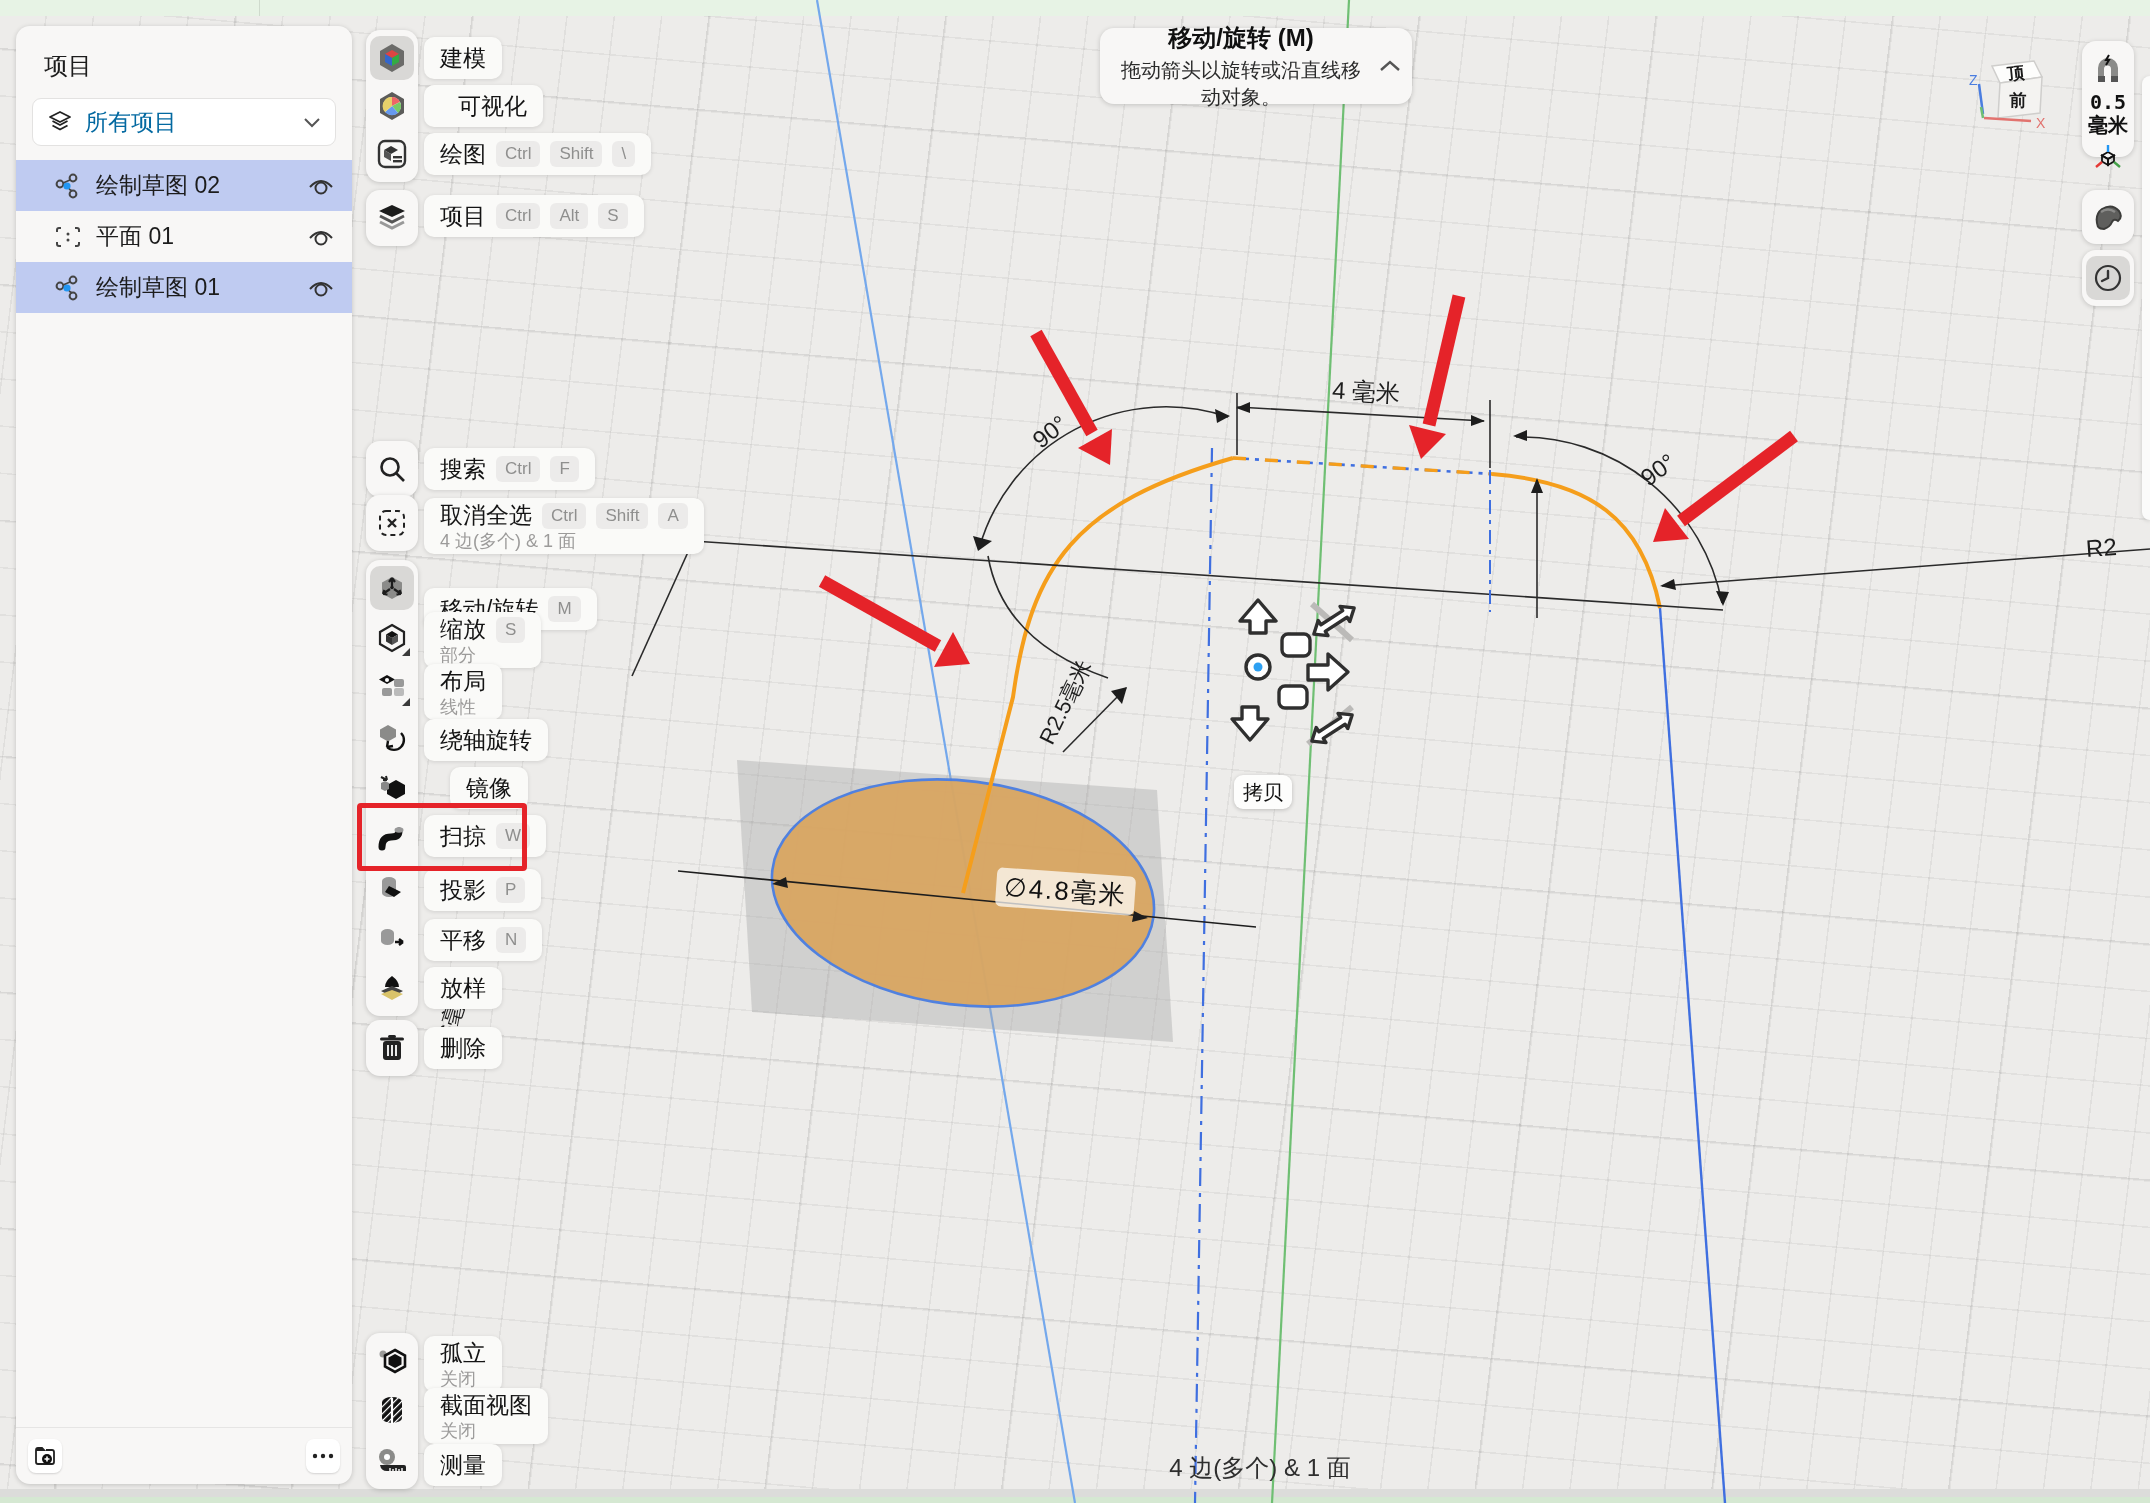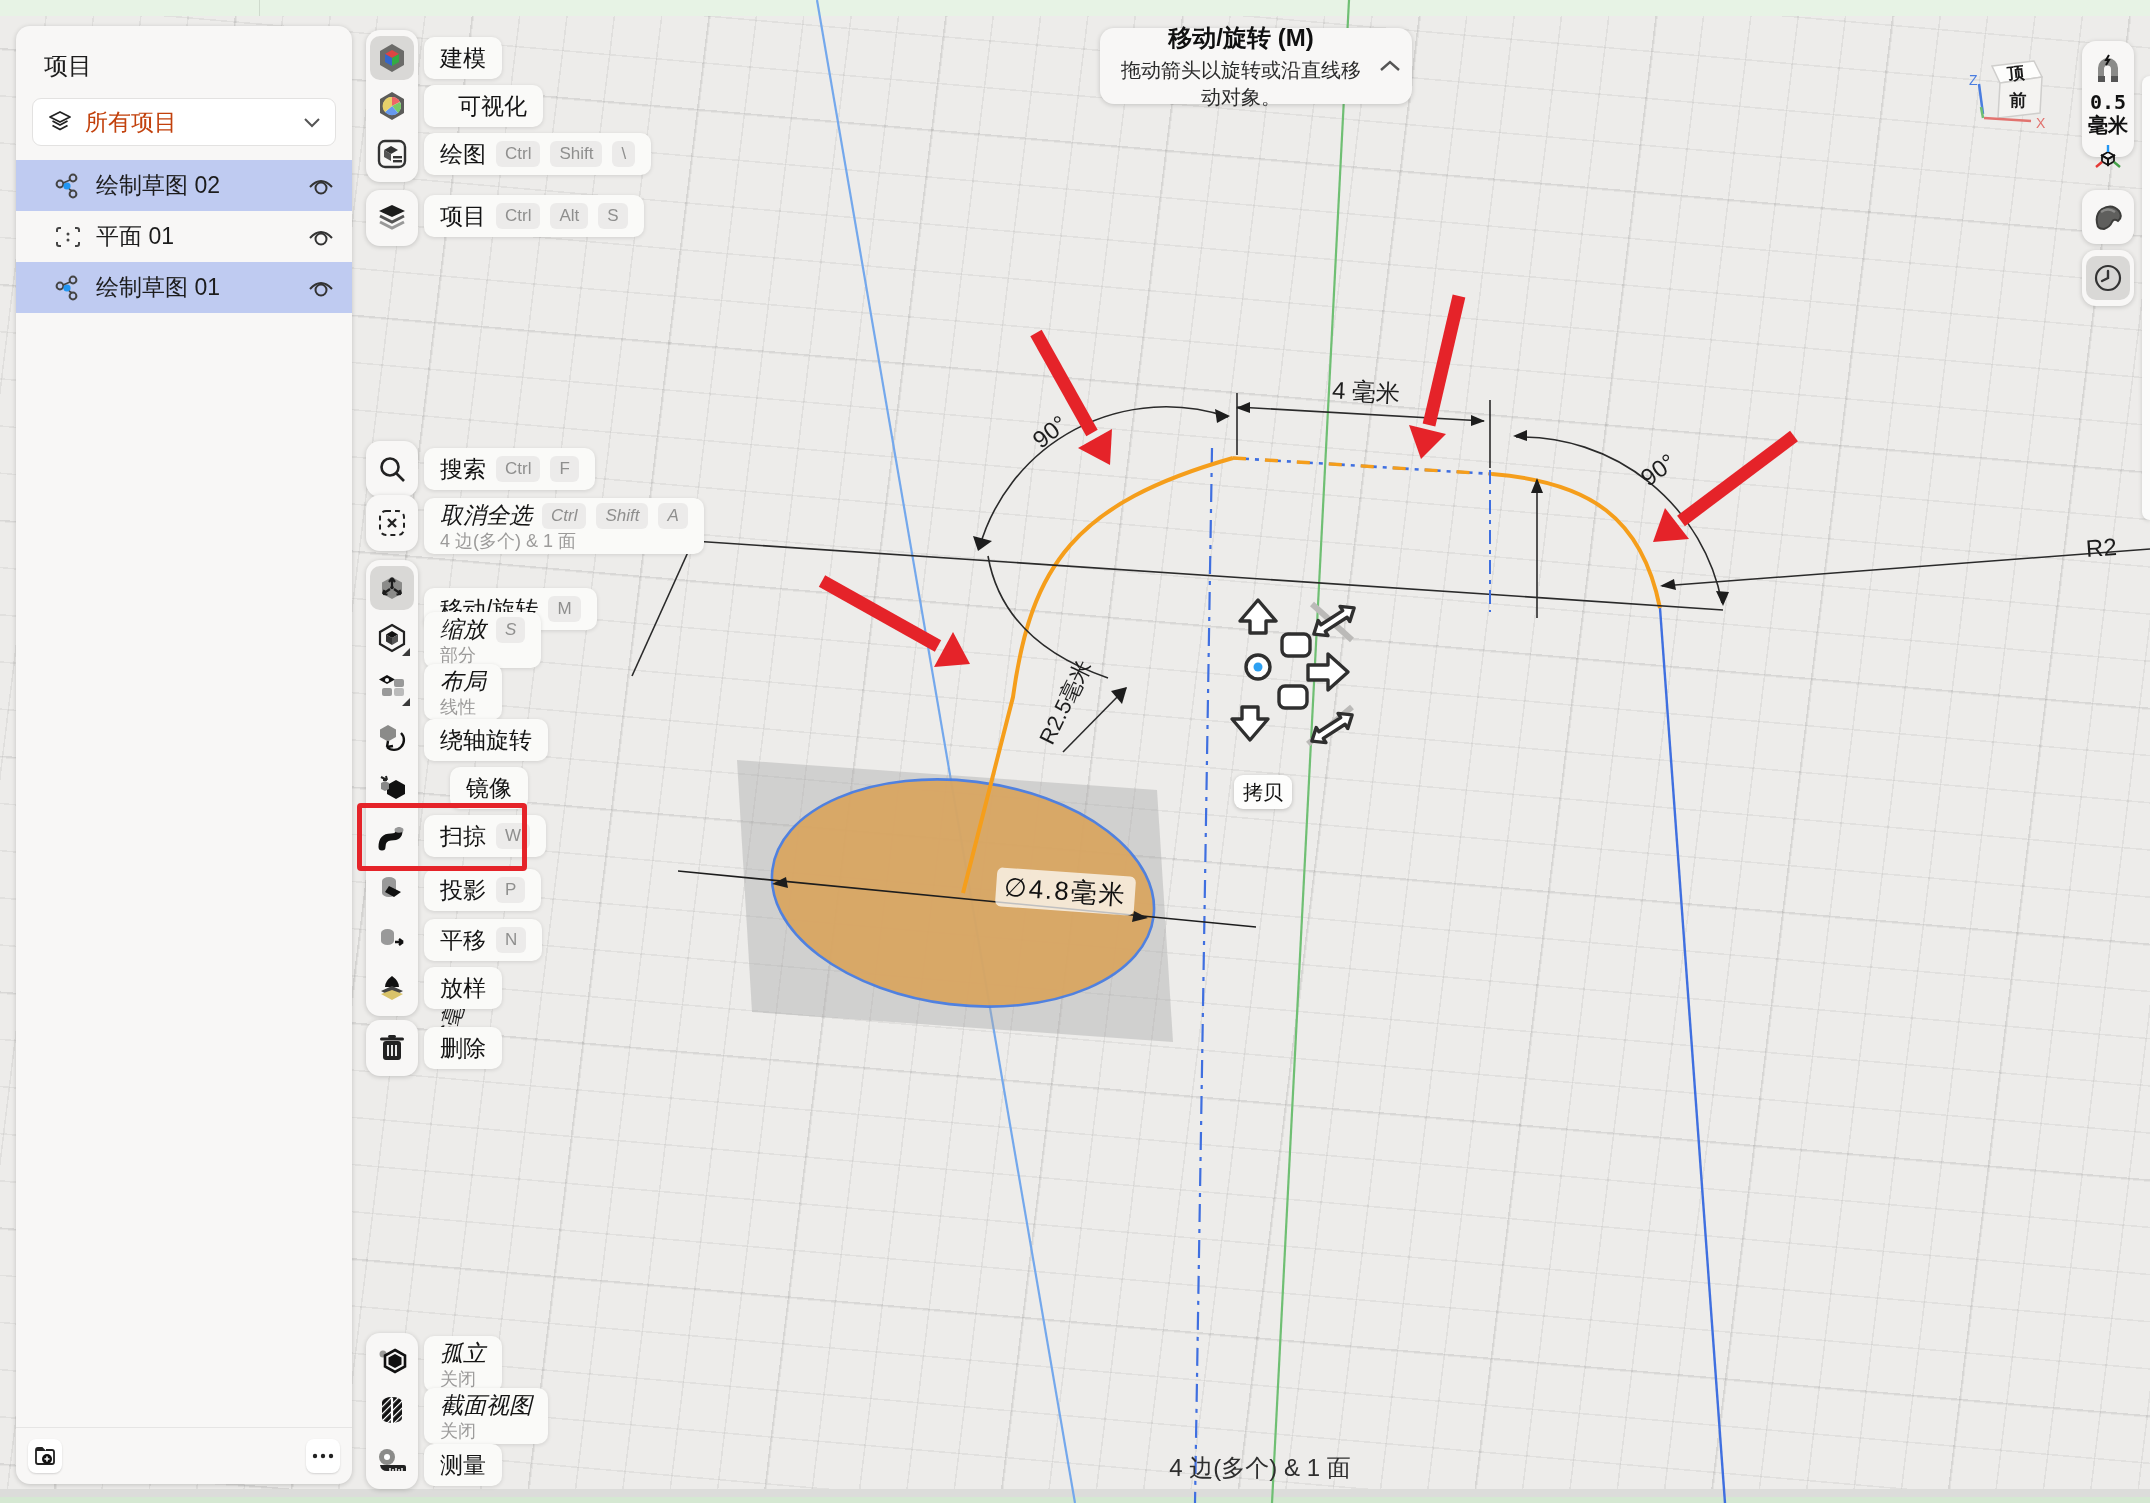--- a/index.html
+++ b/index.html
@@ -23,37 +23,37 @@
   .bottom-strip{position:absolute;left:0;top:1489px;width:2150px;height:14px;background:#DCDCDA;border-bottom:6px solid #D5E8D2;box-sizing:border-box;z-index:3;}
   .right-sliver{position:absolute;left:2142px;top:76px;width:8px;height:444px;background:#FBFBFA;border-radius:8px 0 0 8px;box-shadow:0 1px 4px rgba(0,0,0,.15);z-index:18;}
 
   
   .panel{background:#F8F7F6;border-radius:14px;box-shadow:0 1px 5px rgba(0,0,0,.18);}
 
   
   .sidebar{position:absolute;left:16px;top:26px;width:336px;height:1458px;z-index:30;display:flex;flex-direction:column;}
   .sidebar-title{font-size:24px;color:#1c1c1c;padding:24px 0 16px 28px;}
   .filter-box{margin:0 16px 14px 16px;height:46px;background:#fff;border:1px solid #E3E2E1;border-radius:9px;display:flex;align-items:center;padding:0 14px;gap:12px;}
-  .filter-box .flabel{font-size:23px;color:#c2410c;flex:1;}
+  .filter-box .flabel{font-size:23px;color:#0369a1;flex:1;}
   .side-row{height:51px;display:flex;align-items:center;gap:14px;padding:0 18px 0 38px;font-size:23px;color:#1c1c1c;}
   .side-row.selected{background:#BFCBF1;}
   .side-row .rlabel{flex:1;}
   .sidebar-footer{margin-top:auto;border-top:1px solid #E6E5E4;height:56px;display:flex;align-items:center;justify-content:space-between;padding:0 12px;}
   .mini-btn{width:34px;height:34px;border-radius:8px;background:#fff;box-shadow:0 1px 2px rgba(0,0,0,.15);display:flex;align-items:center;justify-content:center;}
 
   
   .tgroup{position:absolute;left:366px;width:52px;z-index:25;display:flex;flex-direction:column;align-items:center;padding:6px 0;box-sizing:border-box;}
   .tbtn{width:44px;height:44px;border-radius:10px;display:flex;align-items:center;justify-content:center;flex:0 0 44px;position:relative;}
   .tbtn.sel{background:#D9D8D6;}
   .corner{position:absolute;right:4px;bottom:4px;width:0;height:0;border-left:8px solid transparent;border-bottom:8px solid #3a3a3a;}
   .pill{position:absolute;left:424px;background:#FAFAF8;border-radius:10px;box-shadow:0 1px 4px rgba(0,0,0,.12);
         display:flex;align-items:center;gap:10px;padding:0 16px;height:42px;font-size:23px;color:#141414;white-space:nowrap;z-index:25;}
   .pill .kbd{background:#ECEBEA;color:#8f8f8e;font-size:17px;border-radius:6px;padding:3px 9px;}
   .pill.two{height:56px;flex-direction:column;align-items:flex-start;justify-content:center;gap:1px;}
-  .pill.two .l1{display:flex;align-items:center;gap:10px;font-style:italic;}
+  .pill.two .l1{display:flex;align-items:center;gap:10px;}
   .sub{font-size:18px;color:#9C9B9A;line-height:1.1;}
   .red-box{position:absolute;left:357px;top:803px;width:160px;height:58px;border:5px solid #E52329;border-radius:4px;z-index:60;pointer-events:none;}
 
   
   .tooltip{position:absolute;left:1100px;top:28px;width:312px;height:76px;z-index:28;display:flex;align-items:center;}
   .tooltip .txt{flex:1;text-align:center;padding-left:14px;}
   .tt-title{font-size:24px;font-weight:bold;color:#101010;}
   .tt-desc{font-size:20px;color:#2b2b2b;margin-top:3px;}
   .tt-chevron{width:44px;display:flex;align-items:center;justify-content:center;}
 

